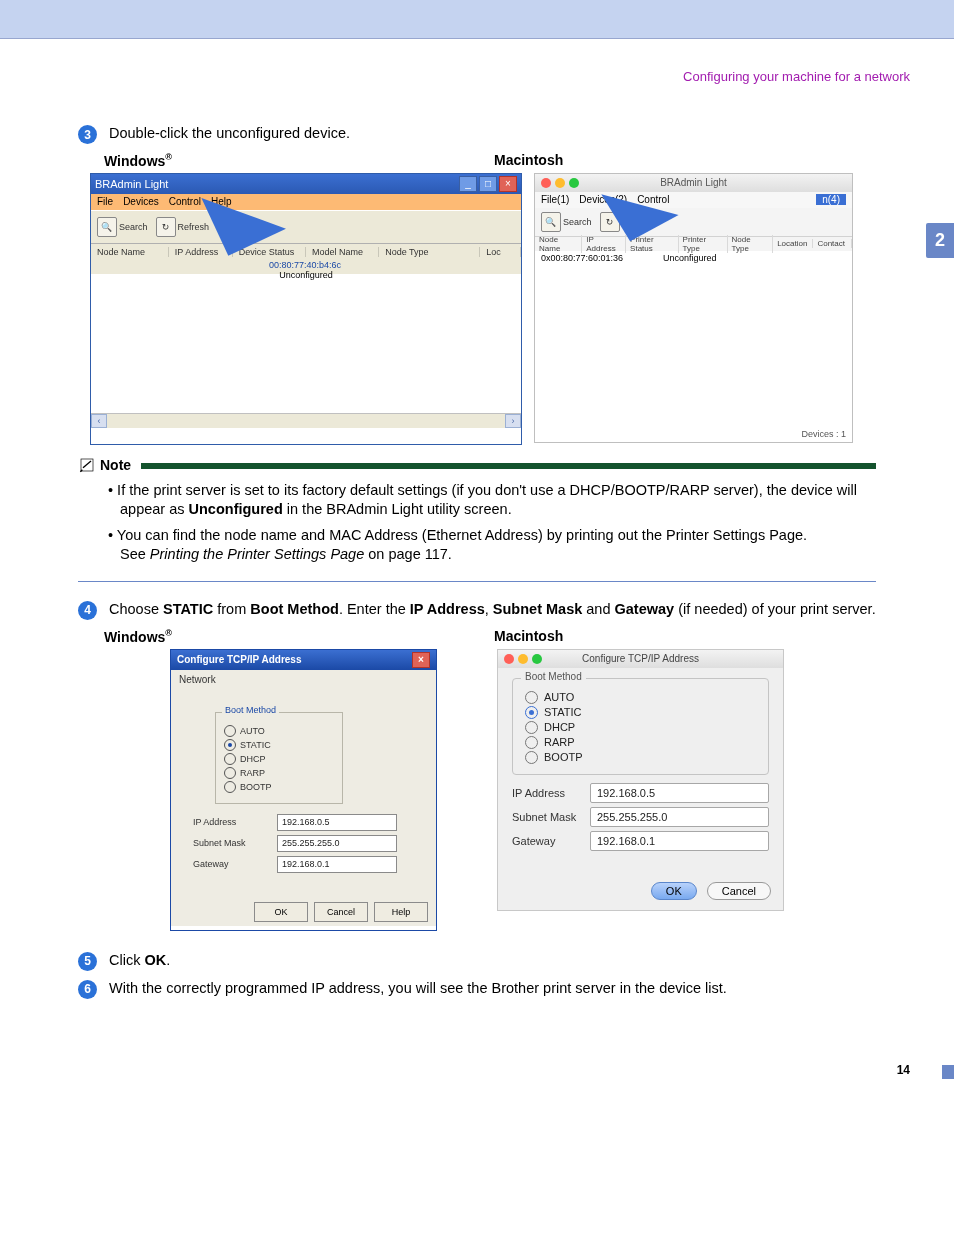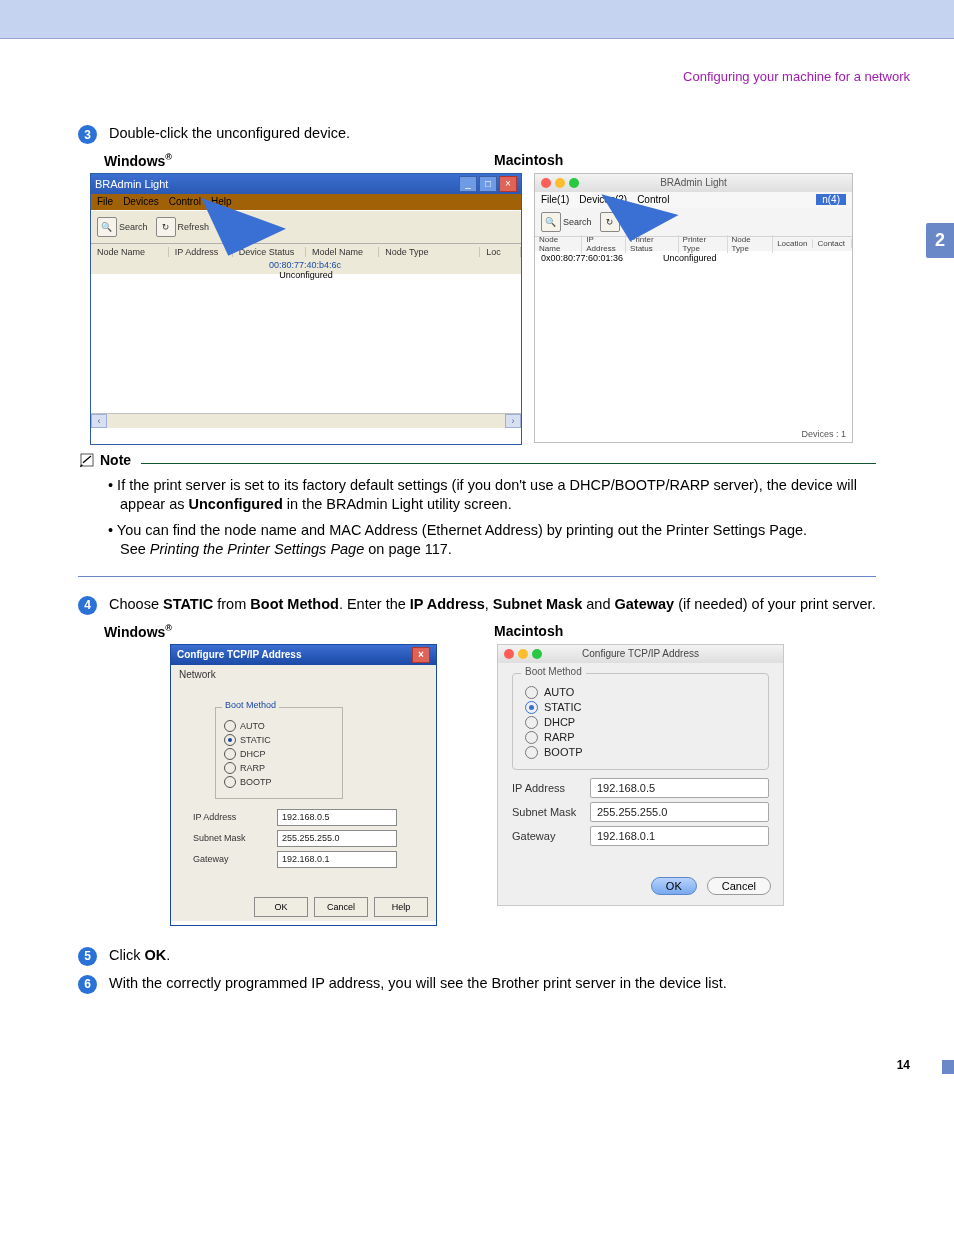--- a/index.html
+++ b/index.html
@@ -123,21 +123,21 @@
     padding: 0 4px;
     font-size: 11px;
     justify-content: space-between;
   }
   .win-title .btns { display:flex; gap:2px; }
   .win-title .btn {
     width:16px;height:14px;background:#6f9be6;border:1px solid #3a5fa3;color:#fff;display:flex;align-items:center;justify-content:center;font-size:10px;
   }
   .win-title .btn.close{ background:#e06357;border-color:#b2332a;}
   .win-menu {
-    background:#a16207;height:16px;display:flex;align-items:center;gap:10px;padding:0 6px;color:#000;font-size:10px;
+    background:#fdba74;height:16px;display:flex;align-items:center;gap:10px;padding:0 6px;color:#000;font-size:10px;
   }
   .win-menu span{ text-decoration: none; }
   .win-tool {
     background:#ece9d8;height:32px;border-top:1px solid #fff;border-bottom:1px solid #b0b0b0;display:flex;align-items:center;gap:8px;padding:0 6px;
   }
   .arrow {
     position:absolute;width:0;height:0;left:100px;top:38px;
     border-left:45px solid transparent;border-right:45px solid transparent;border-top:45px solid #3a6fd4;
     transform: rotate(20deg);
   }
@@ -170,21 +170,21 @@
   .mac-menu{height:16px;background:#f7f7f7;display:flex;align-items:center;gap:10px;padding:0 6px;color:#000;font-size:10px;position:relative;}
   .mac-tool{height:28px;background:#f4f4f4;border-bottom:1px solid #d2d2d2;display:flex;align-items:center;gap:8px;padding:0 6px;}
   .mac-arrow{position:absolute;left:60px;top:30px;width:0;height:0;border-left:40px solid transparent;border-right:40px solid transparent;border-top:38px solid #3a6fd4;transform:rotate(15deg);}
   .mac-cols{height:14px;background:#f4f4f4;display:flex;font-size:8px;color:#444;align-items:center;}
   .mac-cols span{padding:0 4px;border-right:1px solid #d9d9d9;}
   .mac-row{height:14px;display:flex;align-items:center;font-size:9px;color:#000;padding-left:6px;gap:40px;}
   .mac-status{position:absolute;bottom:0;right:6px;font-size:9px;color:#555;height:16px;display:flex;align-items:center;}
   
   .note-wrap{
     margin:10px 34px 18px 34px;
-    border-top:1px solid #14532d;
+    border-top:6px solid #14532d;
     border-bottom:1px solid #6a87c7;
     padding:8px 2px 10px 2px;
     position:relative;
   }
   .note-label{
     position:absolute;top:-12px;left:0;background:#fff;display:flex;align-items:center;gap:4px;padding-right:10px;font-size:14px;font-weight:bold;
   }
   .note-label svg{width:18px;height:16px;}
   .note-list{margin:4px 0 0 28px;padding:0;font-size:14.5px;line-height:1.35;}
   .note-list li{margin-bottom:6px;list-style:none;text-indent:-12px;padding-left:12px;}

